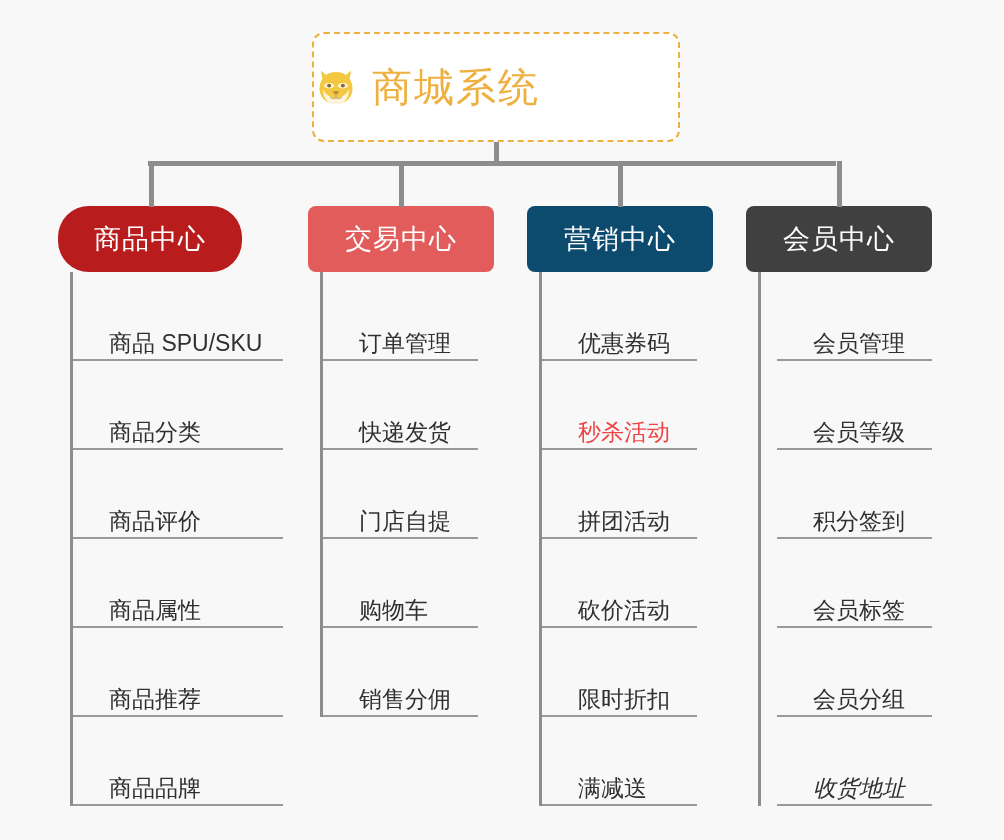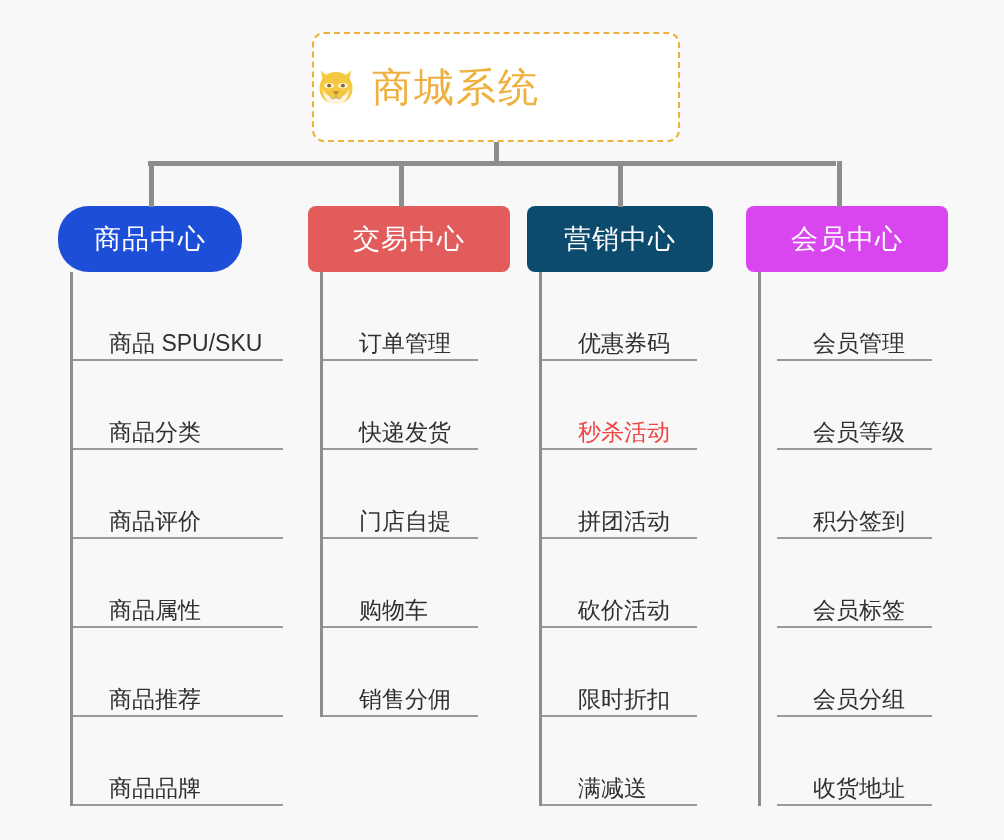--- a/index.html
+++ b/index.html
@@ -145,21 +145,21 @@
       </svg>
     </span>
     <span class="root-title">商城系统</span>
   </div>
 
   <div class="trunk-stem"></div>
   <div class="trunk-bar"></div>
 
   <div id="branch-host">
       <div class="branch" style="left: 58px; width: 186px;">
-        <div class="branch-header" style="background: #1d4ed8; width: 184px; border-radius: 31px;">商品中心</div>
+        <div class="branch-header" style="background: #b91c1c; width: 184px; border-radius: 31px;">商品中心</div>
         <div class="leaf-list" style="border-left-color: rgb(141, 141, 141);">
           <div class="leaf-item">
             <div class="leaf-underline" style="width: 210px; background: rgb(154, 154, 154);"></div>
             <span class="leaf-label" style="color: rgb(48, 48, 48);">商品 SPU/SKU</span>
           </div>
           <div class="leaf-item">
             <div class="leaf-underline" style="width: 210px; background: rgb(154, 154, 154);"></div>
             <span class="leaf-label" style="color: rgb(48, 48, 48);">商品分类</span>
           </div>
           <div class="leaf-item">
@@ -174,21 +174,21 @@
             <div class="leaf-underline" style="width: 210px; background: rgb(154, 154, 154);"></div>
             <span class="leaf-label" style="color: rgb(48, 48, 48);">商品推荐</span>
           </div>
           <div class="leaf-item">
             <div class="leaf-underline" style="width: 210px; background: rgb(154, 154, 154);"></div>
             <span class="leaf-label" style="color: rgb(48, 48, 48);">商品品牌</span>
           </div>
         </div>
       </div>
       <div class="branch" style="left: 308px; width: 186px;">
-        <div class="branch-header" style="background: rgb(226, 92, 92); width: 202px;">交易中心</div>
+        <div class="branch-header" style="background: rgb(226, 92, 92); width: 186px;">交易中心</div>
         <div class="leaf-list" style="border-left-color: rgb(141, 141, 141);">
           <div class="leaf-item">
             <div class="leaf-underline" style="width: 155px; background: rgb(154, 154, 154);"></div>
             <span class="leaf-label" style="color: rgb(48, 48, 48);">订单管理</span>
           </div>
           <div class="leaf-item">
             <div class="leaf-underline" style="width: 155px; background: rgb(154, 154, 154);"></div>
             <span class="leaf-label" style="color: rgb(48, 48, 48); margin-top: 23px;">快递发货</span>
           </div>
           <div class="leaf-item">
@@ -228,21 +228,21 @@
             <div class="leaf-underline" style="width: 155px; background: rgb(154, 154, 154);"></div>
             <span class="leaf-label" style="color: rgb(48, 48, 48);">限时折扣</span>
           </div>
           <div class="leaf-item">
             <div class="leaf-underline" style="width: 155px; background: rgb(154, 154, 154);"></div>
             <span class="leaf-label" style="color: rgb(48, 48, 48);">满减送</span>
           </div>
         </div>
       </div>
       <div class="branch" style="left: 746px; width: 186px;">
-        <div class="branch-header" style="background: #d946ef; width: 202px;">会员中心</div>
+        <div class="branch-header" style="background: #404040; width: 186px;">会员中心</div>
         <div class="leaf-list" style="border-left-color: rgb(141, 141, 141); padding-left: 16px;">
           <div class="leaf-item">
             <div class="leaf-underline" style="width: 155px; background: rgb(154, 154, 154);"></div>
             <span class="leaf-label" style="color: rgb(48, 48, 48);">会员管理</span>
           </div>
           <div class="leaf-item">
             <div class="leaf-underline" style="width: 155px; background: rgb(154, 154, 154);"></div>
             <span class="leaf-label" style="color: rgb(48, 48, 48);">会员等级</span>
           </div>
           <div class="leaf-item">
@@ -252,21 +252,21 @@
           <div class="leaf-item">
             <div class="leaf-underline" style="width: 155px; background: rgb(154, 154, 154);"></div>
             <span class="leaf-label" style="color: rgb(48, 48, 48);">会员标签</span>
           </div>
           <div class="leaf-item">
             <div class="leaf-underline" style="width: 155px; background: rgb(154, 154, 154);"></div>
             <span class="leaf-label" style="color: rgb(48, 48, 48);">会员分组</span>
           </div>
           <div class="leaf-item">
             <div class="leaf-underline" style="width: 155px; background: rgb(154, 154, 154);"></div>
-            <span class="leaf-label" style="color: rgb(48, 48, 48);">收货地址</span>
+            <span class="leaf-label" style="color: rgb(48, 48, 48); font-style: italic;">收货地址</span>
           </div>
         </div>
       </div>
     </div>
 
 <div class="trunk-drop" style="left: 149px; background: rgb(141, 141, 141);"></div>
     <div class="trunk-drop" style="left: 399px; background: rgb(141, 141, 141);"></div>
     <div class="trunk-drop" style="left: 618px; background: rgb(141, 141, 141);"></div>
     <div class="trunk-drop" style="left: 837px; background: rgb(141, 141, 141);"></div>
   </div>

